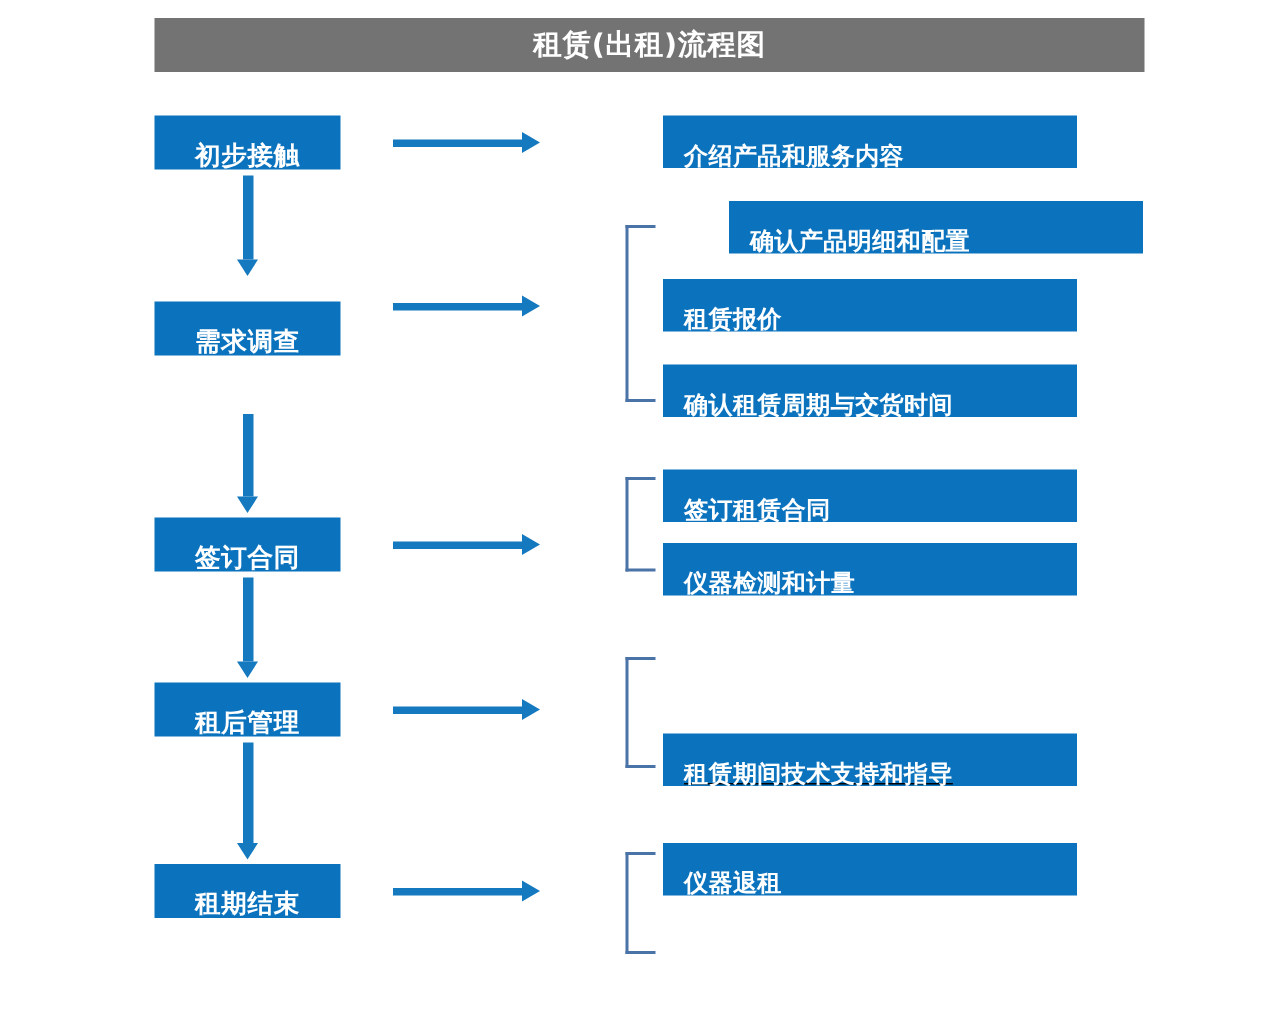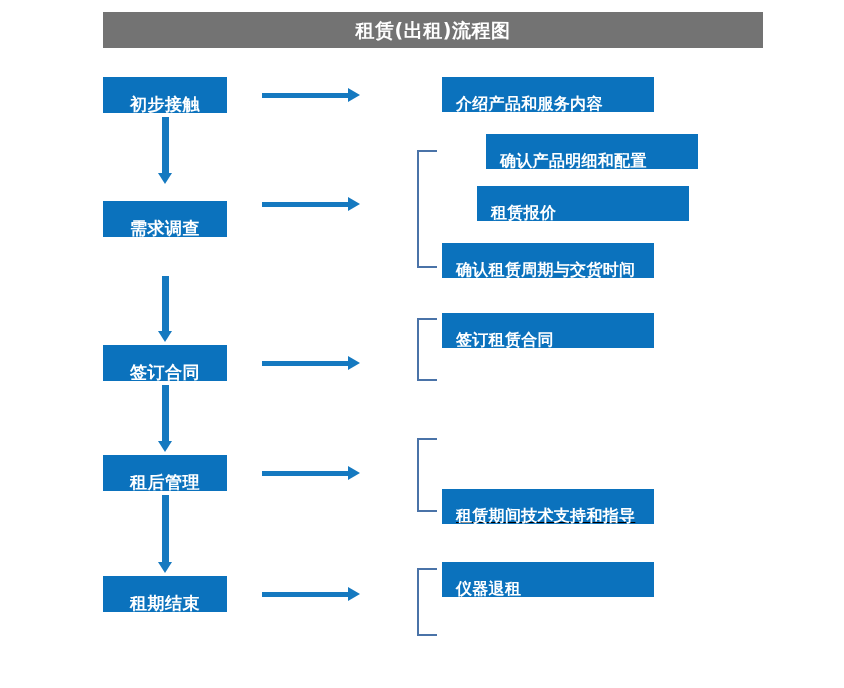--- a/index.html
+++ b/index.html
@@ -66,21 +66,21 @@
     justify-content: center;
   }
   .node.stage .node-label {
     font-size: 17px;
     letter-spacing: 0.5px;
   }
 
   
   .node.detail {
     left: 442px;
-    width: 212px;
+    width: 276px;
     height: 35px;
     justify-content: flex-start;
     padding-left: 14px;
   }
   .node.detail .node-label {
     font-size: 16px;
     letter-spacing: 0.3px;
   }
 
   
@@ -211,30 +211,33 @@
   <div class="bracket" style="top:318px; height:63px;"></div>
   <div class="bracket" style="top:438px; height:74px;"></div>
   <div class="bracket" style="top:568px; height:68px;"></div>
 
   <div class="node detail" style="top:77px;">
     <span class="node-label">介绍产品和服务内容</span>
   </div>
   <div class="node detail" style="top:134px;margin-left:44px;">
     <span class="node-label">确认产品明细和配置</span>
   </div>
-  <div class="node detail" style="top:186px;margin-left:35px;">
+  <div class="node detail" style="top:186px;">
     <span class="node-label">租赁报价</span>
   </div>
   <div class="node detail" style="top:243px;">
     <span class="node-label">确认租赁周期与交货时间</span>
   </div>
 
   <div class="node detail" style="top:313px;">
     <span class="node-label">签订租赁合同</span>
   </div>
+  <div class="node detail" style="top:362px;">
+    <span class="node-label">仪器检测和计量</span>
+  </div>
 
   <div class="node detail" style="top:489px;text-decoration:underline;">
     <span class="node-label">租赁期间技术支持和指导</span>
   </div>
 
   <div class="node detail" style="top:562px;">
     <span class="node-label">仪器退租</span>
   </div>
 
 </div>

